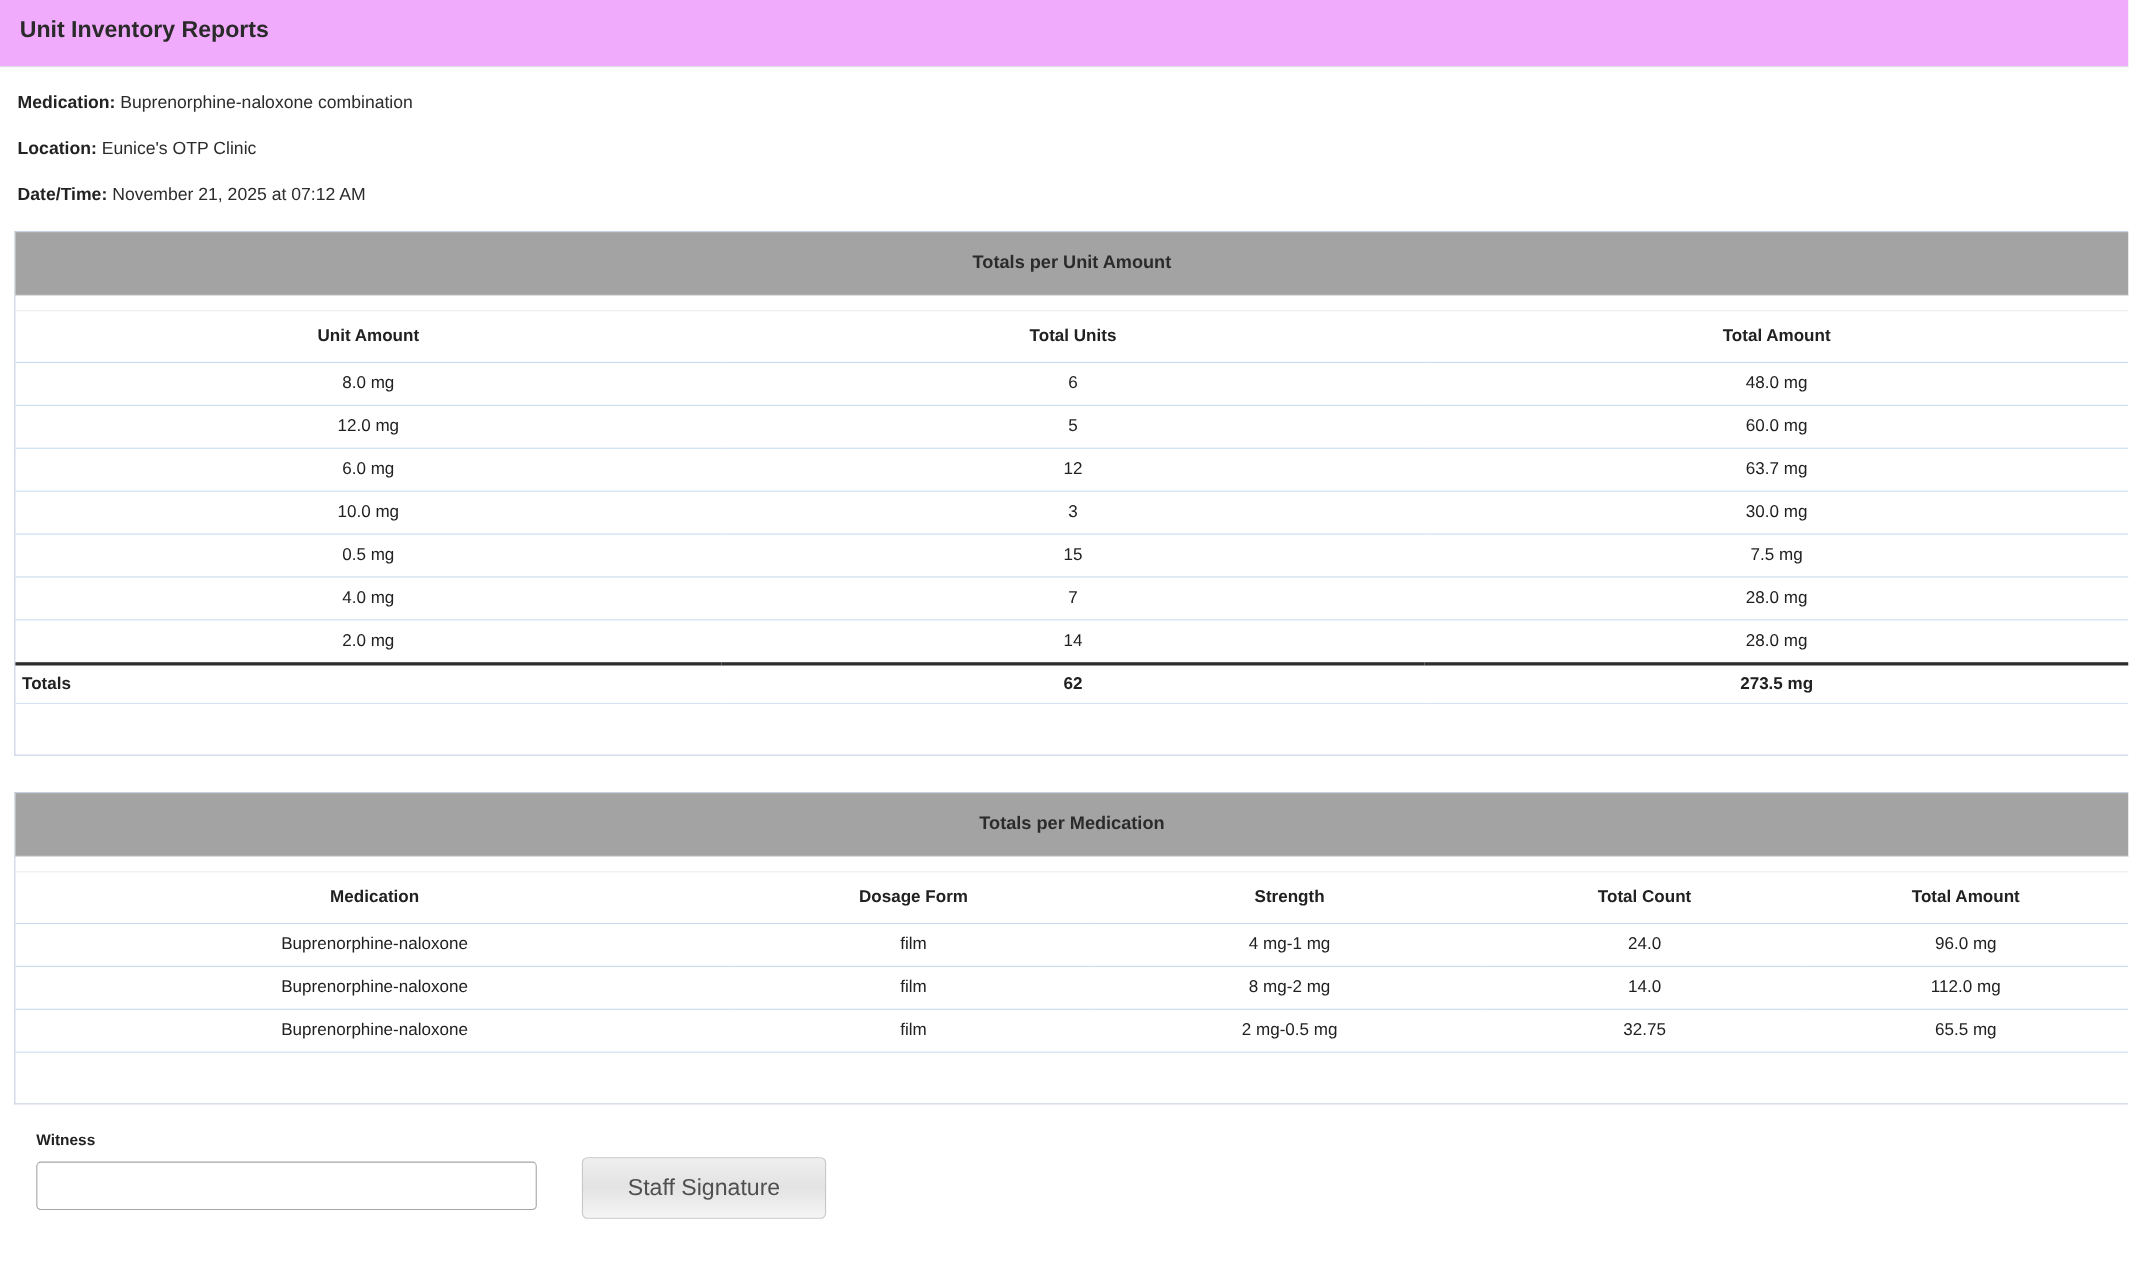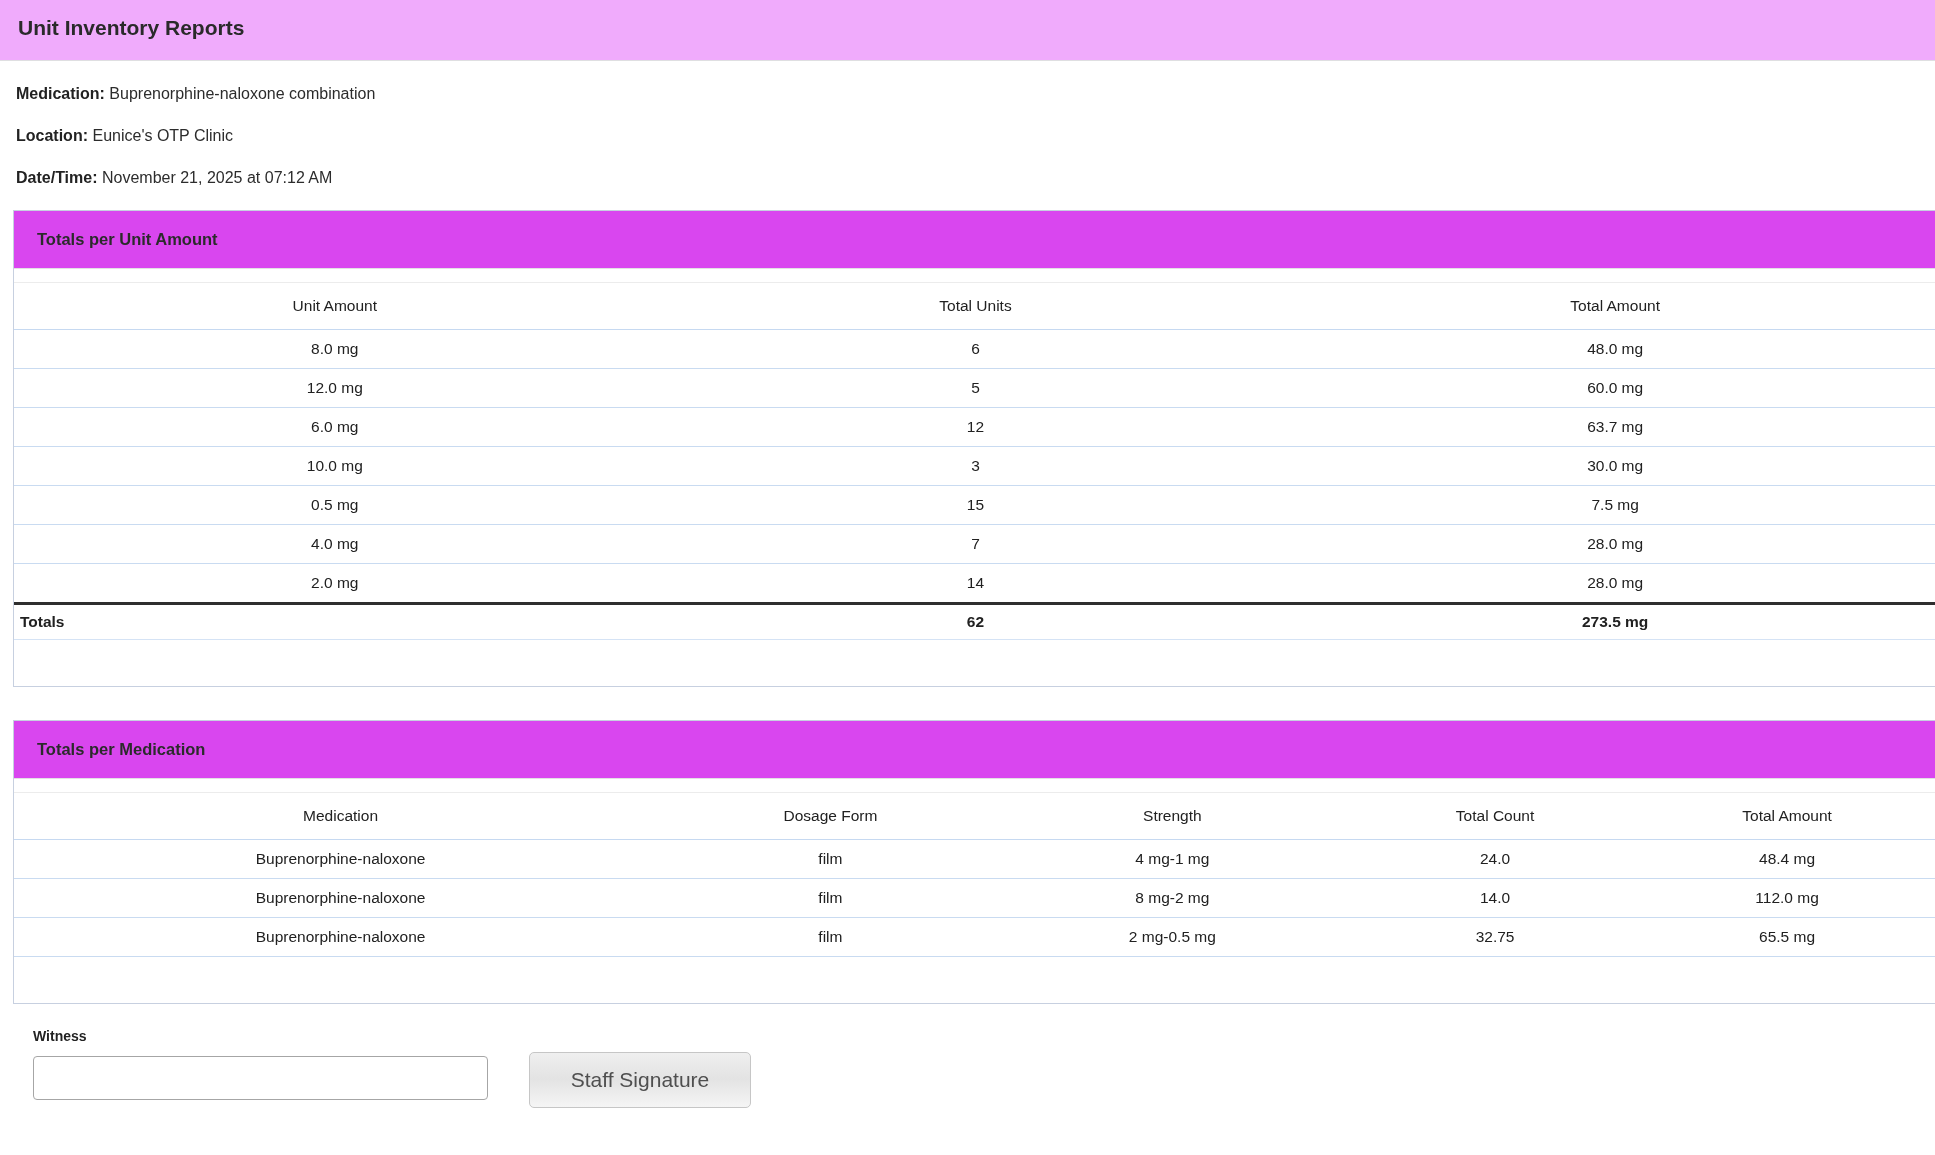--- a/index.html
+++ b/index.html
@@ -33,40 +33,41 @@
   
   .panel {
     margin-left:13px;
     width:calc(100% - 13px);
     border:1px solid #c7d0e0;
     border-right:none;
   }
   .panel-1 { margin-top:22px; }
   .panel-2 { margin-top:33px; }
   .panel-heading {
-    background:#d946ef;
+    background:#a3a3a3;
     border-bottom:1px solid #e2e2e3;
     padding:19px 23px;
     font-size:16.5px;
     font-weight:bold;
     color:#2b2b2b;
+    text-align:center;
   }
   .panel-body { padding-bottom:46px; }
   .table-gap { height:14px; border-bottom:1px solid #ececec; }
 
   
   table {
     width:100%;
     border-collapse:collapse;
     table-layout:fixed;
     font-size:15.5px;
     color:#212121;
   }
   thead th {
-    font-weight:normal;
+    font-weight:bold;
     text-align:center;
     padding:14px 4px;
     border-bottom:1px solid #c6d9f1;
   }
   tbody td {
     text-align:center;
     padding:10px 4px;
     border-bottom:1px solid #c9dbf1;
   }
   tfoot td {
@@ -211,21 +212,21 @@
             <th>Total Count</th>
             <th>Total Amount</th>
           </tr>
       </thead>
       <tbody>
           <tr>
             <td>Buprenorphine-naloxone</td>
             <td>film</td>
             <td>4 mg-1 mg</td>
             <td>24.0</td>
-            <td>48.4 mg</td>
+            <td>96.0 mg</td>
           </tr>
           <tr>
             <td>Buprenorphine-naloxone</td>
             <td>film</td>
             <td>8 mg-2 mg</td>
             <td>14.0</td>
             <td>112.0 mg</td>
           </tr>
           <tr>
             <td>Buprenorphine-naloxone</td>

